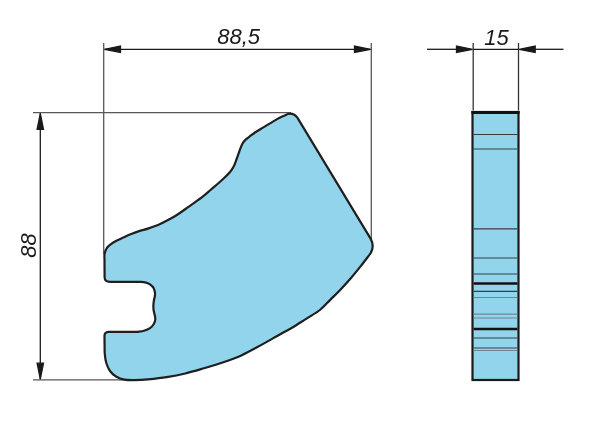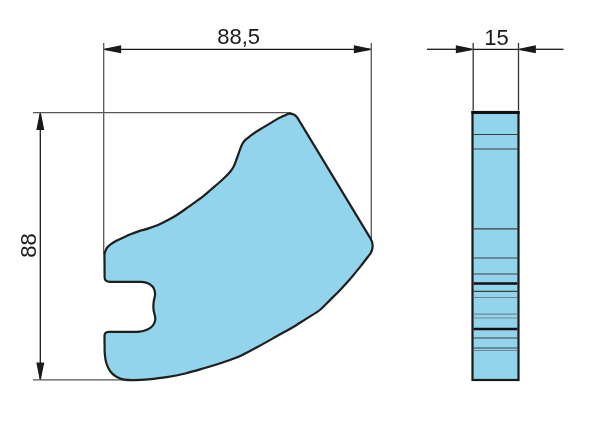--- a/index.html
+++ b/index.html
@@ -1,16 +1,16 @@
 <!DOCTYPE html>
 <html><head>
 <meta charset="utf-8">
 <style>
   html,body{margin:0;padding:0;background:#ffffff;}
-  .wrap{width:600px;height:412px;position:relative;font-family:"Liberation Sans",sans-serif;}
+  .wrap{width:600px;height:412px;position:relative;font-family:"Liberation Sans",sans-serif;font-style:italic;}
   svg{position:absolute;top:0;left:0;}
   text{font-family:"Liberation Sans",sans-serif;fill:#1a1a1a;}
 </style>
 </head>
 <body>
 
 <div class="wrap">
 <svg width="600" height="430" viewBox="0 0 600 430">
 
   <line x1="103.7" y1="43" x2="103.7" y2="254" stroke="#57575a" stroke-width="1.3"></line>

